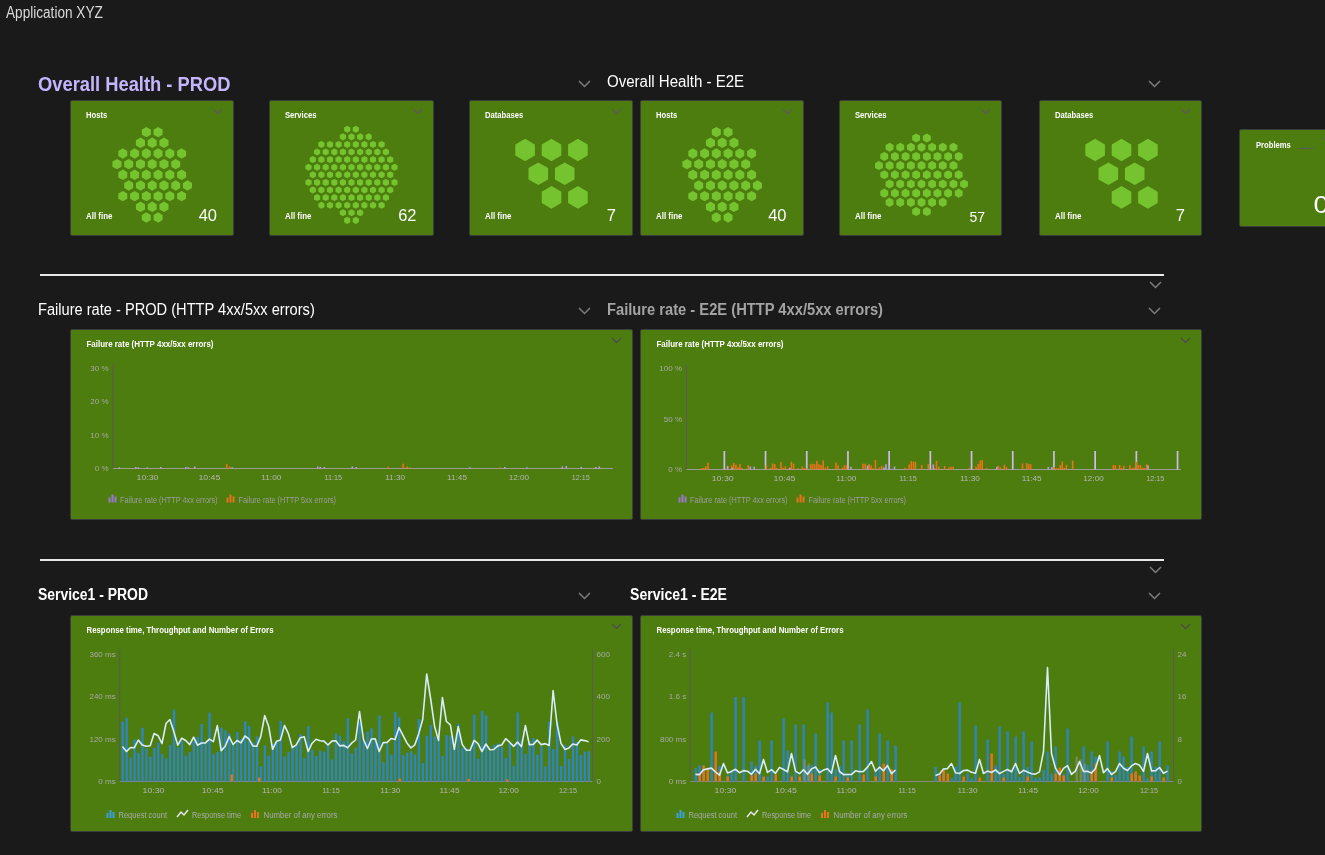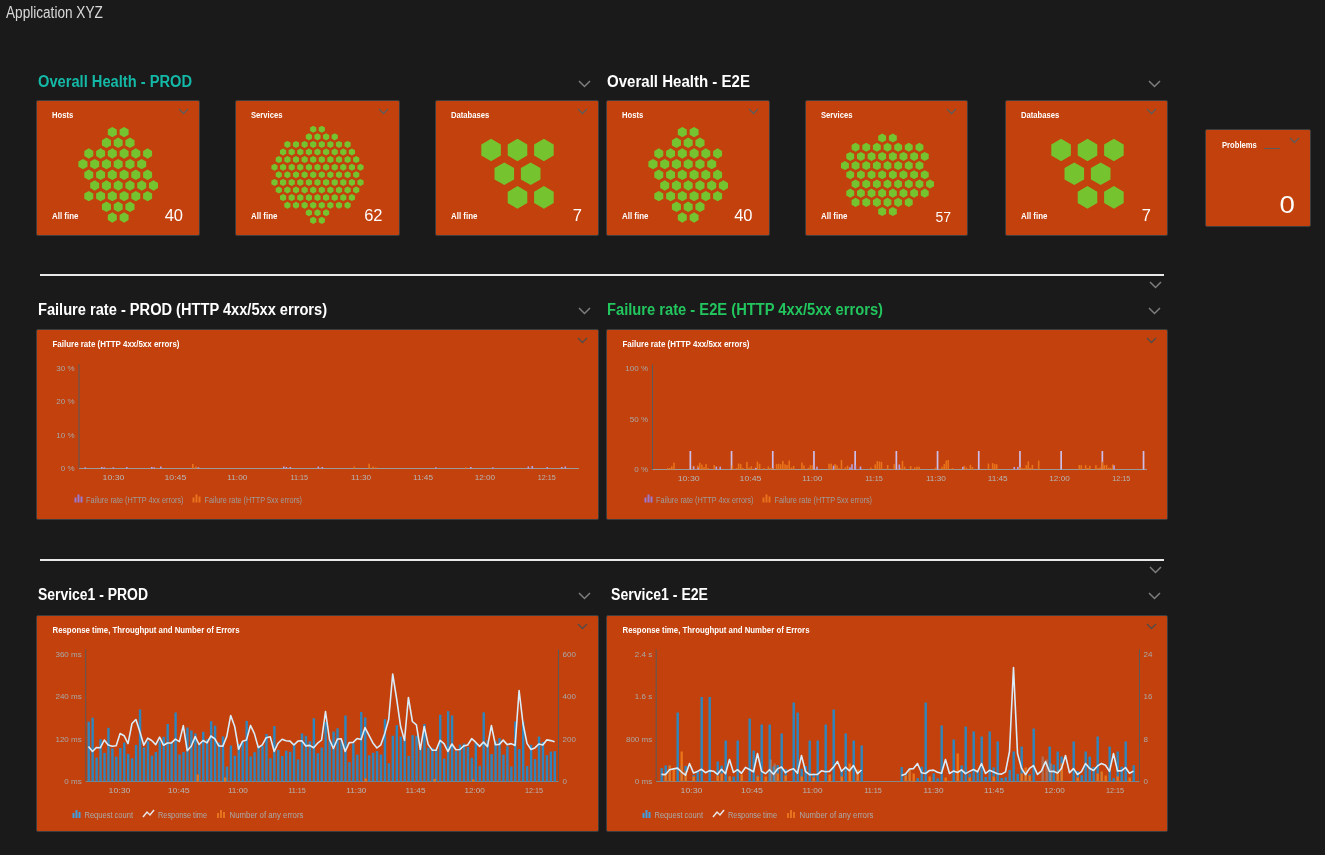--- a/index.html
+++ b/index.html
@@ -1,27 +1,27 @@
 <!DOCTYPE html>
 <html><head><meta charset="utf-8">
 <style>
 * { margin:0; padding:0; box-sizing:border-box; }
 body { width:1325px; height:855px; background:#1a1a1a; font-family:"Liberation Sans",sans-serif;
        overflow:hidden; position:relative; }
-.tile { position:absolute; background:#c2410c; border:1px solid #3d3d3d; border-radius:2px; }
+.tile { position:absolute; background:#4d7c0f; border:1px solid #3d3d3d; border-radius:2px;margin-left:34px; }
 svg text { font-family:"Liberation Sans",sans-serif; }
 </style></head>
 <body>
 <div style="position:absolute;left:5.5px;top:4px;font-size:16px;color:#d9d9d9"><span style="display:inline-block;transform:scaleX(0.85);transform-origin:0 50%;white-space:nowrap;">Application XYZ</span></div>
-<div style="position:absolute;left:38px;top:73px;font-size:16px;font-weight:bold;color:#14b8a6"><span style="display:inline-block;transform:scaleX(0.9164);transform-origin:0 50%;white-space:nowrap;">Overall Health - PROD</span></div>
-<div style="position:absolute;left:607px;top:73px;font-size:16px;font-weight:bold;color:#fff"><span style="display:inline-block;transform:scaleX(0.9404);transform-origin:0 50%;white-space:nowrap;">Overall Health - E2E</span></div>
-<div style="position:absolute;left:38px;top:301px;font-size:16px;font-weight:bold;color:#fff"><span style="display:inline-block;transform:scaleX(0.9138);transform-origin:0 50%;white-space:nowrap;">Failure rate - PROD (HTTP 4xx/5xx errors)</span></div>
-<div style="position:absolute;left:607px;top:301px;font-size:16px;font-weight:bold;color:#22c55e"><span style="display:inline-block;transform:scaleX(0.9191);transform-origin:0 50%;white-space:nowrap;">Failure rate - E2E (HTTP 4xx/5xx errors)</span></div>
+<div style="position:absolute;left:38px;top:73px;font-size:20px;font-weight:bold;color:#c4b5fd"><span style="display:inline-block;transform:scaleX(0.9164);transform-origin:0 50%;white-space:nowrap;">Overall Health - PROD</span></div>
+<div style="position:absolute;left:607px;top:73px;font-size:16px;font-weight:normal;color:#fff"><span style="display:inline-block;transform:scaleX(0.9404);transform-origin:0 50%;white-space:nowrap;">Overall Health - E2E</span></div>
+<div style="position:absolute;left:38px;top:301px;font-size:16px;font-weight:normal;color:#fff"><span style="display:inline-block;transform:scaleX(0.9138);transform-origin:0 50%;white-space:nowrap;">Failure rate - PROD (HTTP 4xx/5xx errors)</span></div>
+<div style="position:absolute;left:607px;top:301px;font-size:16px;font-weight:bold;color:#a3a3a3"><span style="display:inline-block;transform:scaleX(0.9191);transform-origin:0 50%;white-space:nowrap;">Failure rate - E2E (HTTP 4xx/5xx errors)</span></div>
 <div style="position:absolute;left:38px;top:586px;font-size:16px;font-weight:bold;color:#fff"><span style="display:inline-block;transform:scaleX(0.8711);transform-origin:0 50%;white-space:nowrap;">Service1 - PROD</span></div>
-<div style="position:absolute;left:611px;top:586px;font-size:16px;font-weight:bold;color:#fff"><span style="display:inline-block;transform:scaleX(0.8794);transform-origin:0 50%;white-space:nowrap;">Service1 - E2E</span></div>
+<div style="position:absolute;left:630px;top:586px;font-size:16px;font-weight:bold;color:#fff"><span style="display:inline-block;transform:scaleX(0.8794);transform-origin:0 50%;white-space:nowrap;">Service1 - E2E</span></div>
 
 <svg style="position:absolute;left:578px;top:80px" width="13" height="8.5">
     <polyline points="1,1 6.5,6.5 12,1" fill="none" stroke="#7d7d7d" stroke-width="1.5"></polyline>
   </svg>
 <svg style="position:absolute;left:1148px;top:80px" width="13" height="8.5">
     <polyline points="1,1 6.5,6.5 12,1" fill="none" stroke="#7d7d7d" stroke-width="1.5"></polyline>
   </svg>
 <svg style="position:absolute;left:1149px;top:281px" width="13" height="8.5">
     <polyline points="1,1 6.5,6.5 12,1" fill="none" stroke="#7d7d7d" stroke-width="1.5"></polyline>
   </svg>

